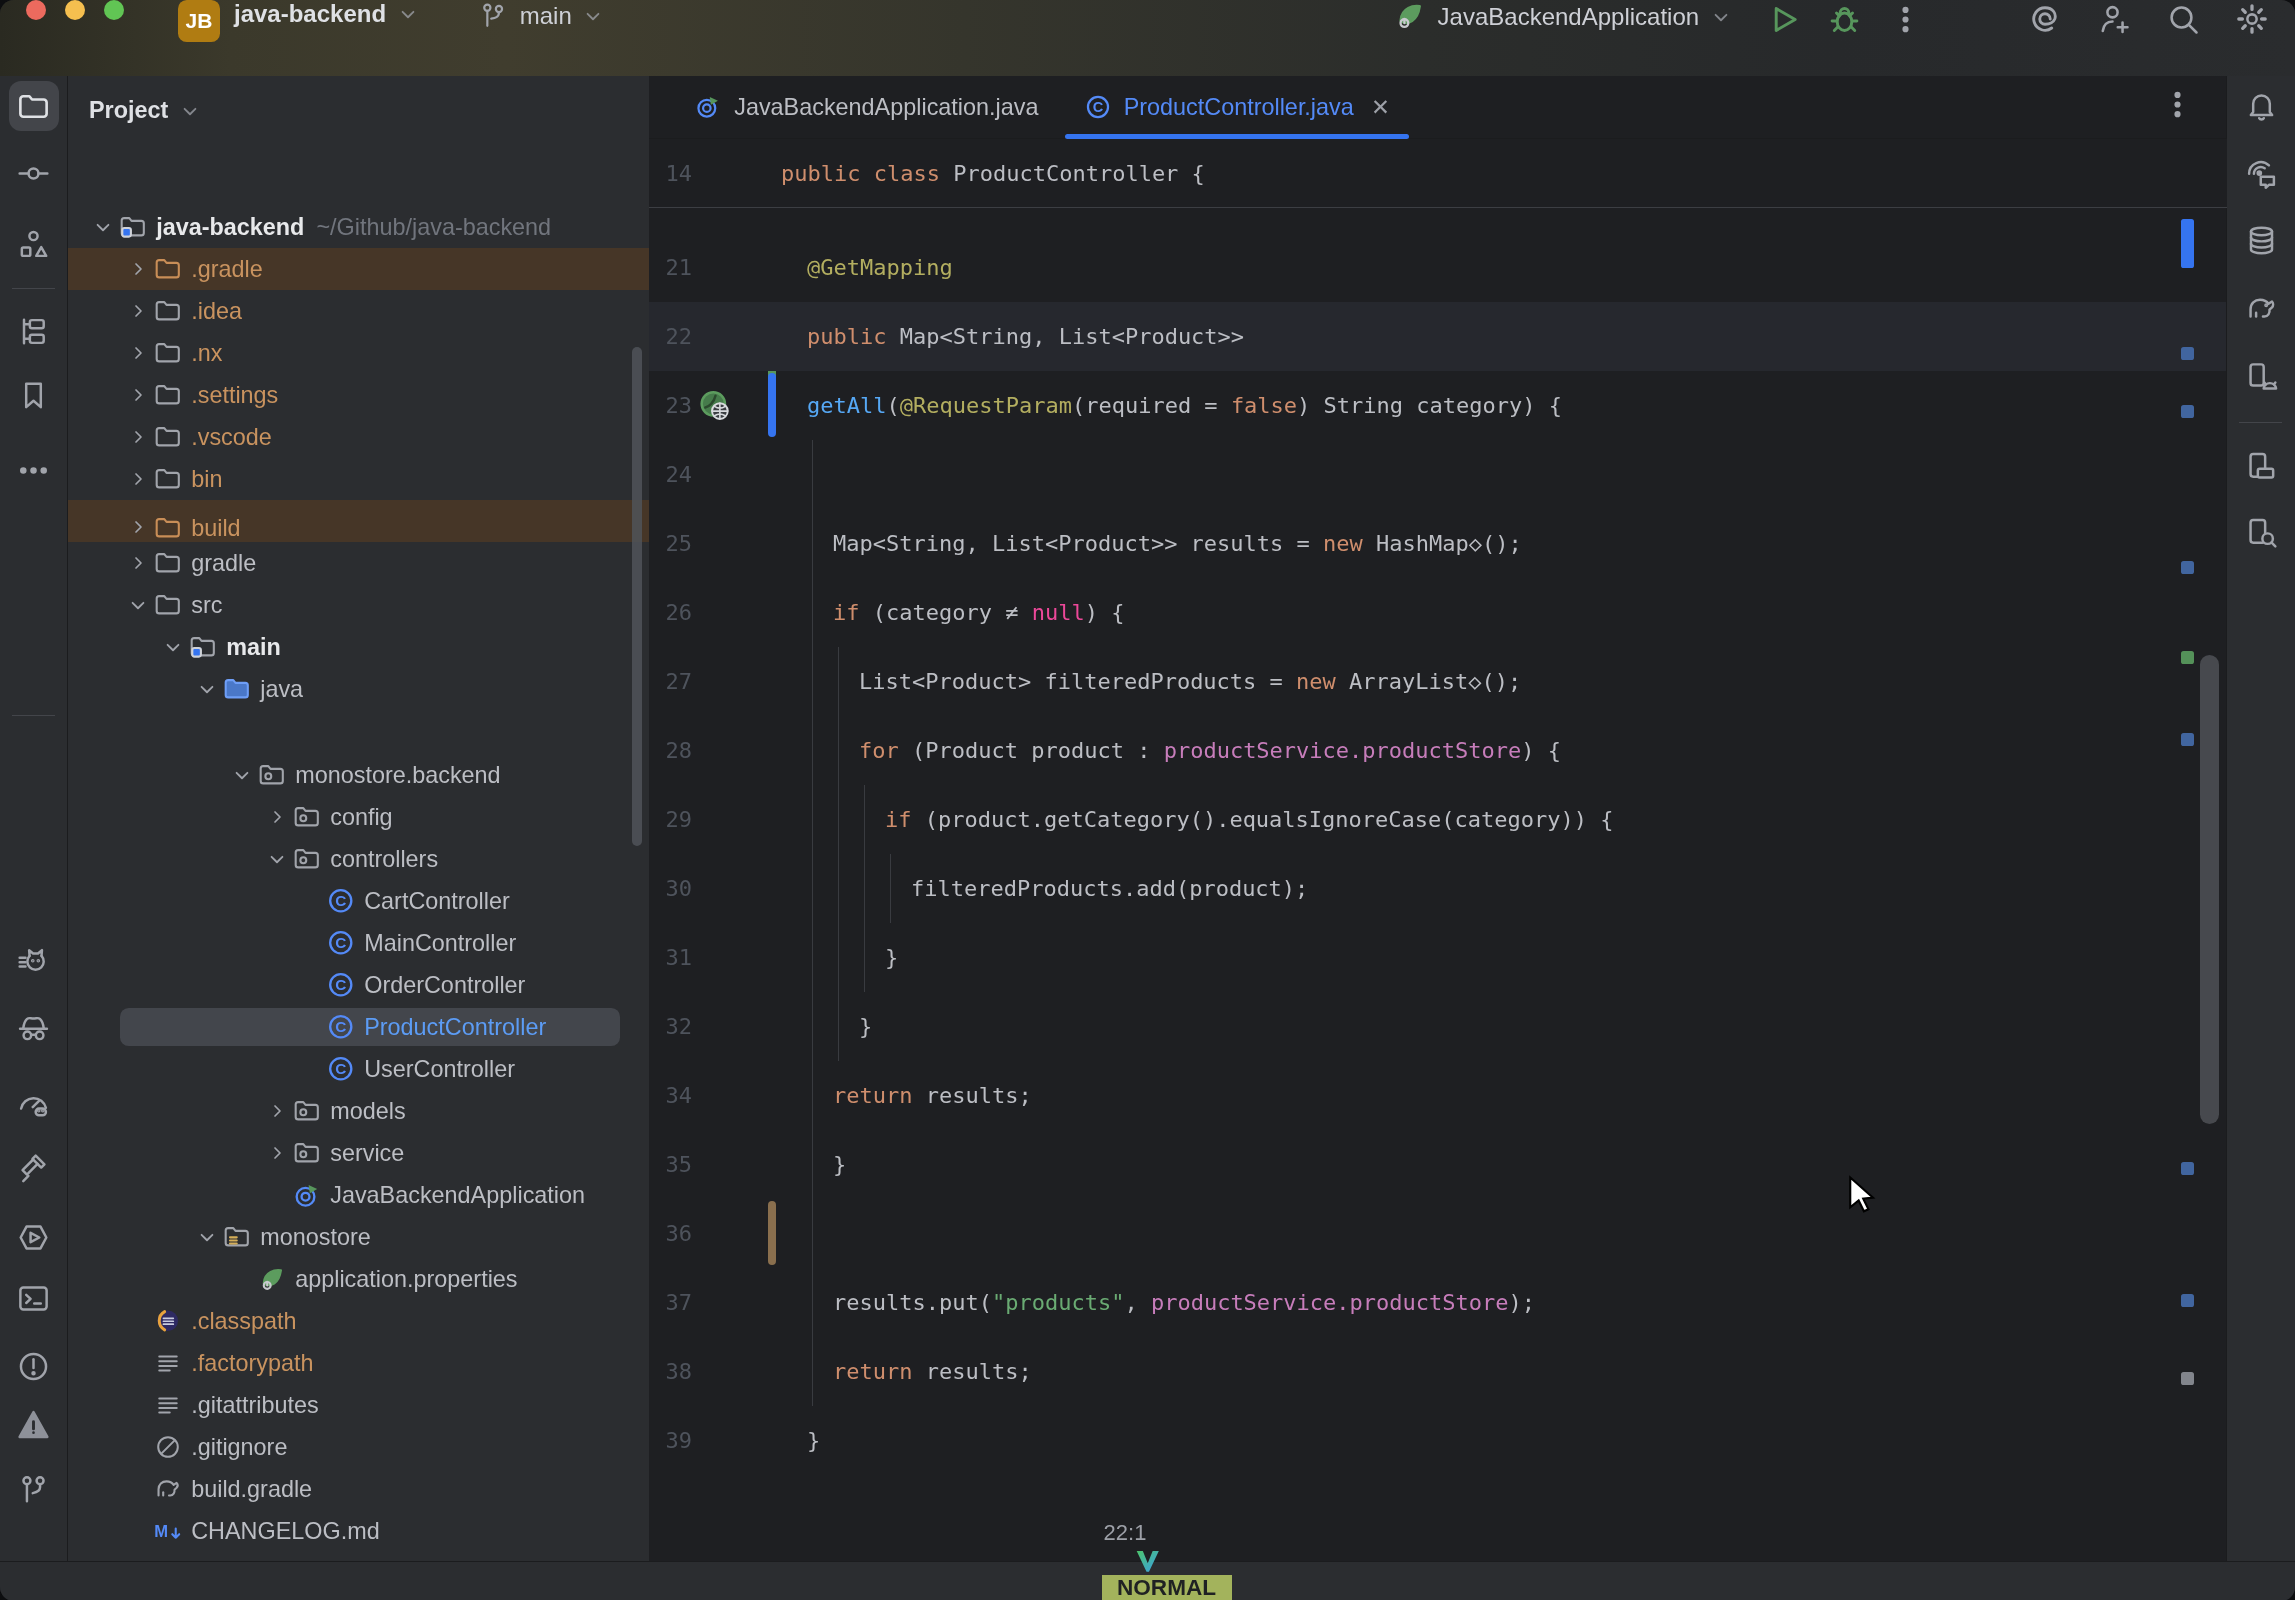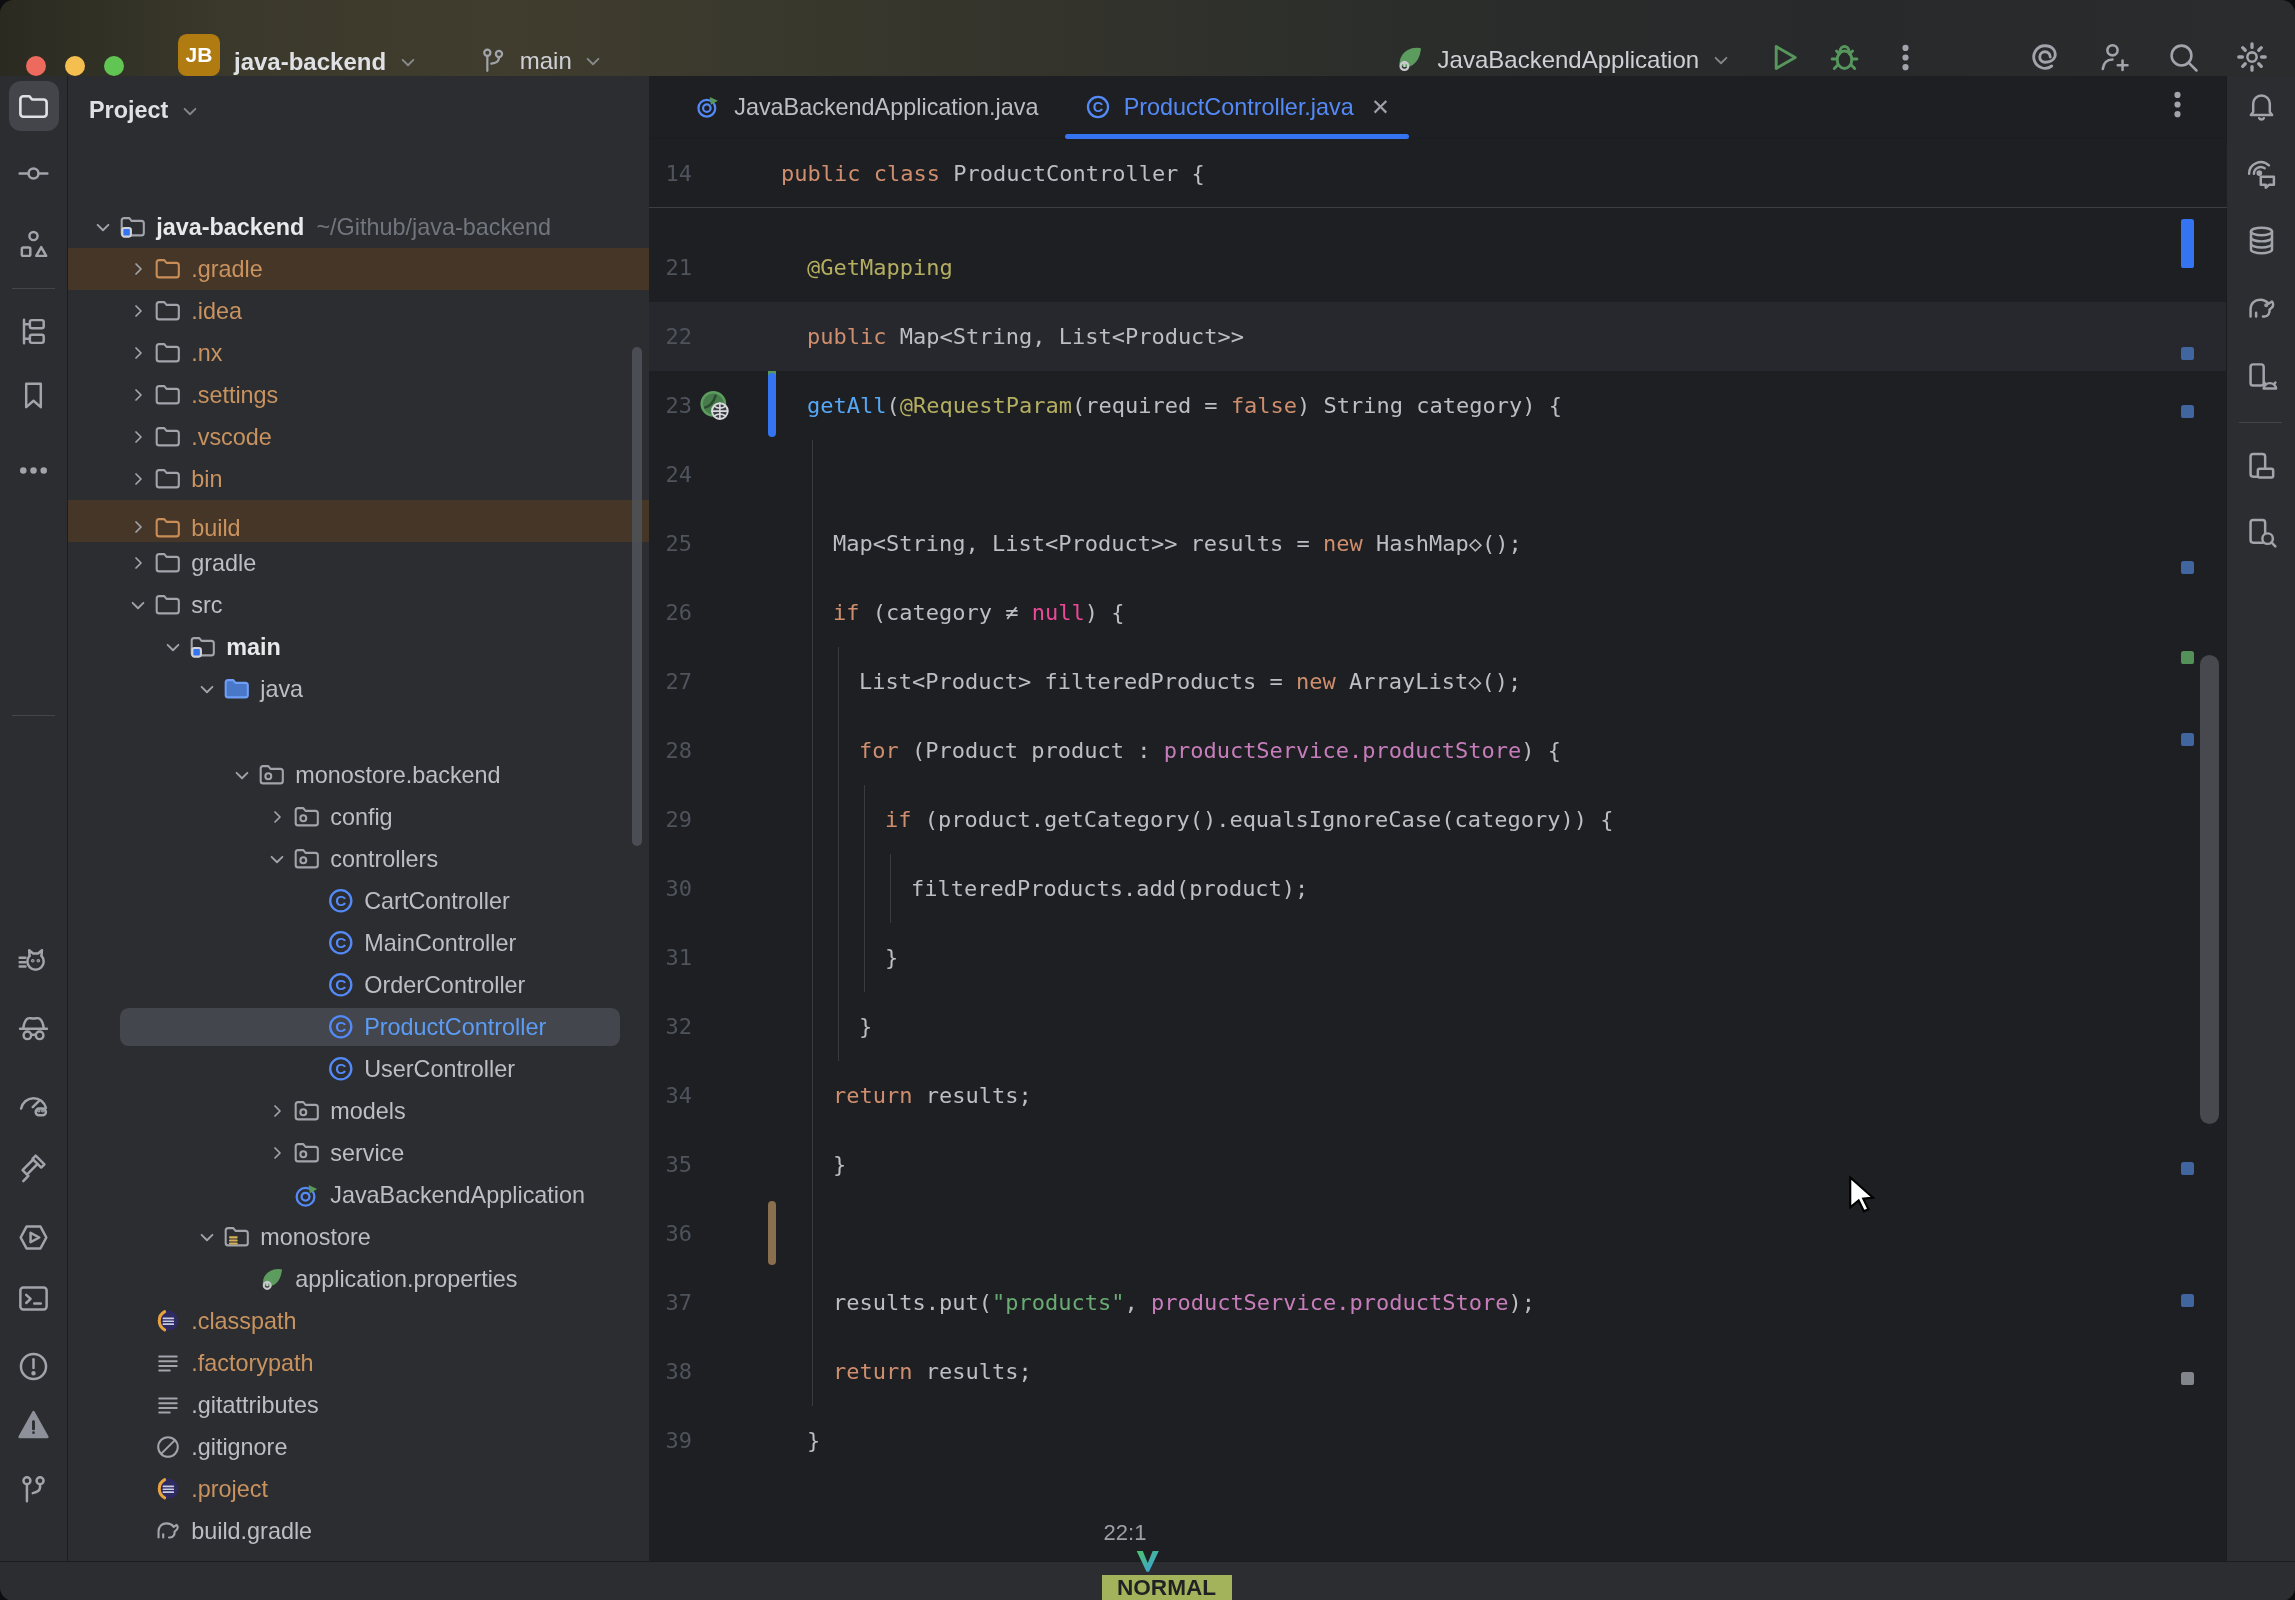--- a/index.html
+++ b/index.html
@@ -3,21 +3,21 @@
 <meta charset="utf-8">
 <style>
   * { margin:0; padding:0; box-sizing:border-box; }
   html,body { background:#0d0e10; }
   body { font-family:"Liberation Sans", sans-serif; width:2295px; height:1601px; position:relative; }
   .window { position:absolute; left:0; top:0; width:2295px; height:1601px; border-radius:14px; overflow:hidden; background:#1e1f22; }
 
   
   .titlebar { position:absolute; left:0; top:0; width:2295px; height:76px;
     background:linear-gradient(90deg,#2a2a21 0%,#3b392b 10%,#403d2e 22%,#35352c 42%,#2b2d2b 62%,#27292b 80%,#2a2c2e 100%);
-    display:flex; align-items:flex-end; }
+    display:flex; align-items:flex-start; }
   .traffic { display:flex; gap:19px; padding-left:26px; }
   .tl { width:20px; height:20px; border-radius:50%; }
   .proj-badge { width:42px; height:42px; border-radius:8.7px; background:#b07c12; color:#fff; font-weight:bold; font-size:21px;
     display:flex; align-items:center; justify-content:center; margin-left:54px; }
   .tb-text { color:#dfe1e5; font-size:24px; font-weight:600; margin-left:14px; }
   .tb-plain { color:#ced0d6; font-size:24px; font-weight:400; margin-left:12px; }
   .chev { margin-left:8.7px; opacity:.75; }
   .tb-group { display:flex; align-items:center; }
   .spacer { flex:1; }
   .icon-btn { width:38px; height:38px; display:flex; align-items:center; justify-content:center; }
@@ -650,31 +650,20 @@
         <div class="trow " style="padding-left: 54px;">
           <span class="chevbox"></span>
           <span class="ticon">
             <svg width="28" height="28" viewBox="0 0 24 24" fill="none" stroke="#a1a4ab" stroke-width="1.7" stroke-linecap="round" stroke-linejoin="round">
               <circle cx="12" cy="12" r="8.4"></circle>
               <path d="M6.3 17.7L17.7 6.3"></path>
             </svg>
           </span>
           <span class="lbl">.gitignore</span>
         </div>
-        <div class="trow excluded" style="padding-left: 54px;">
-          <span class="chevbox"></span>
-          <span class="ticon">
-            <svg width="29.5" height="29.5" viewBox="0 0 24 24" fill="none" stroke="#a1a4ab" stroke-width="1.7" stroke-linecap="round" stroke-linejoin="round">
-              <circle cx="12" cy="12" r="8.4" fill="#2e2a63" stroke="none"></circle>
-              <path d="M9.5 4.6a8.4 8.4 0 0 0 0 14.8" stroke="#e8a33d" stroke-width="2.4"></path>
-              <path d="M8.5 10h8M8.5 12.4h8M8.5 14.8h8" stroke="#c9cce0" stroke-width="1.4"></path>
-            </svg>
-          </span>
-          <span class="lbl">.project</span>
-        </div>
         <div class="trow " style="padding-left: 54px;">
           <span class="chevbox"></span>
           <span class="ticon">
             <svg width="29.5" height="29.5" viewBox="0 0 24 24" fill="none" stroke="#a1a4ab" stroke-width="1.7" stroke-linecap="round" stroke-linejoin="round">
               <path d="M4.5 17.5v-5c0-4 2.8-6.5 6.5-6.5 2.8 0 4.8 1.3 5.8 2.8l2.4-1.6c1 1.1 1 2.9 0 4l-1.7 1.6c.3 2.3-1 4.7-3.5 4.7h-1"></path>
               <path d="M8.3 17.5v-2.6"></path>
             </svg>
           </span>
           <span class="lbl">build.gradle</span>
         </div>

